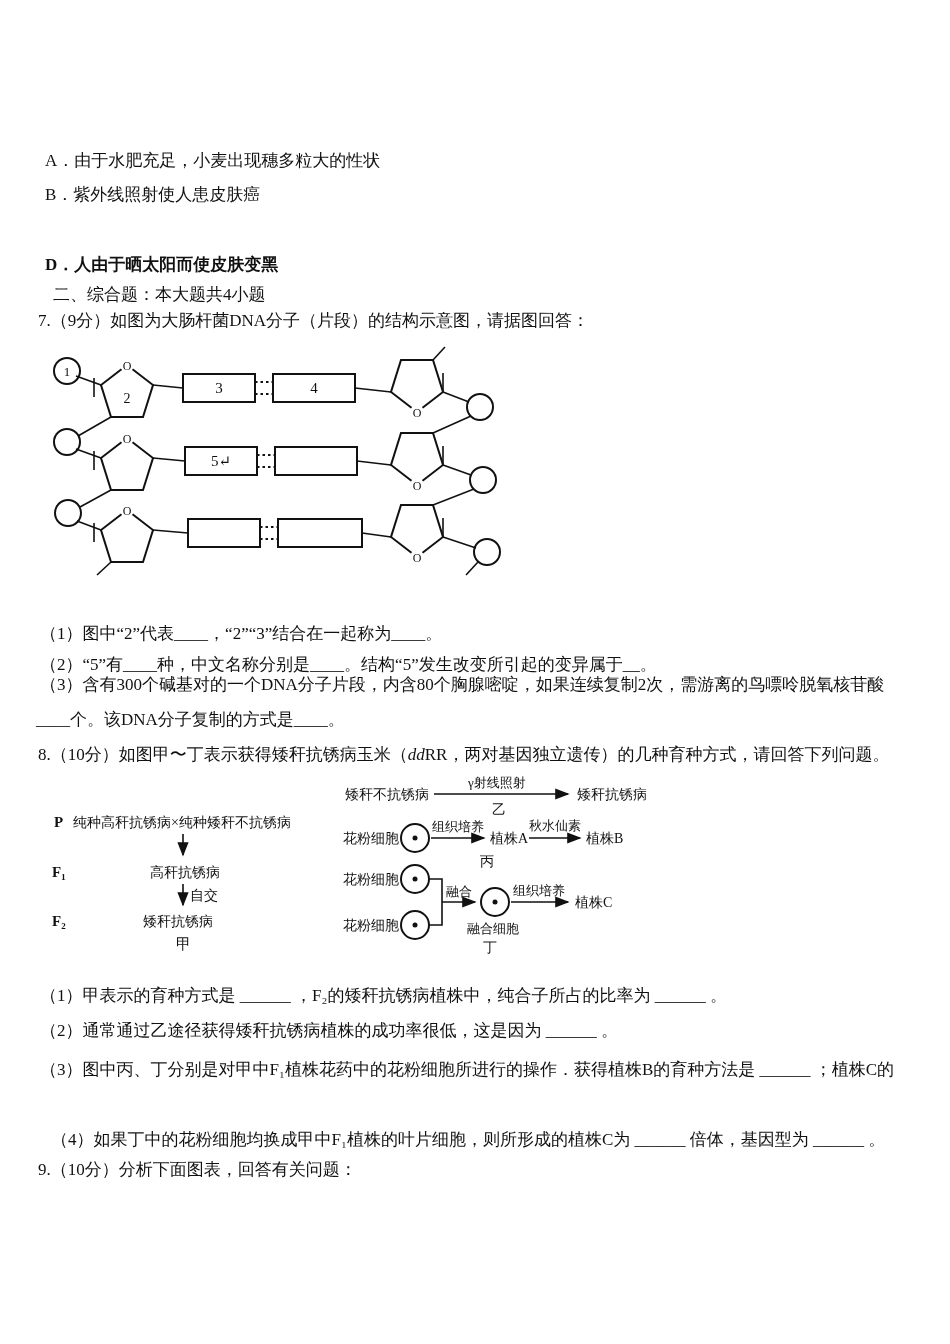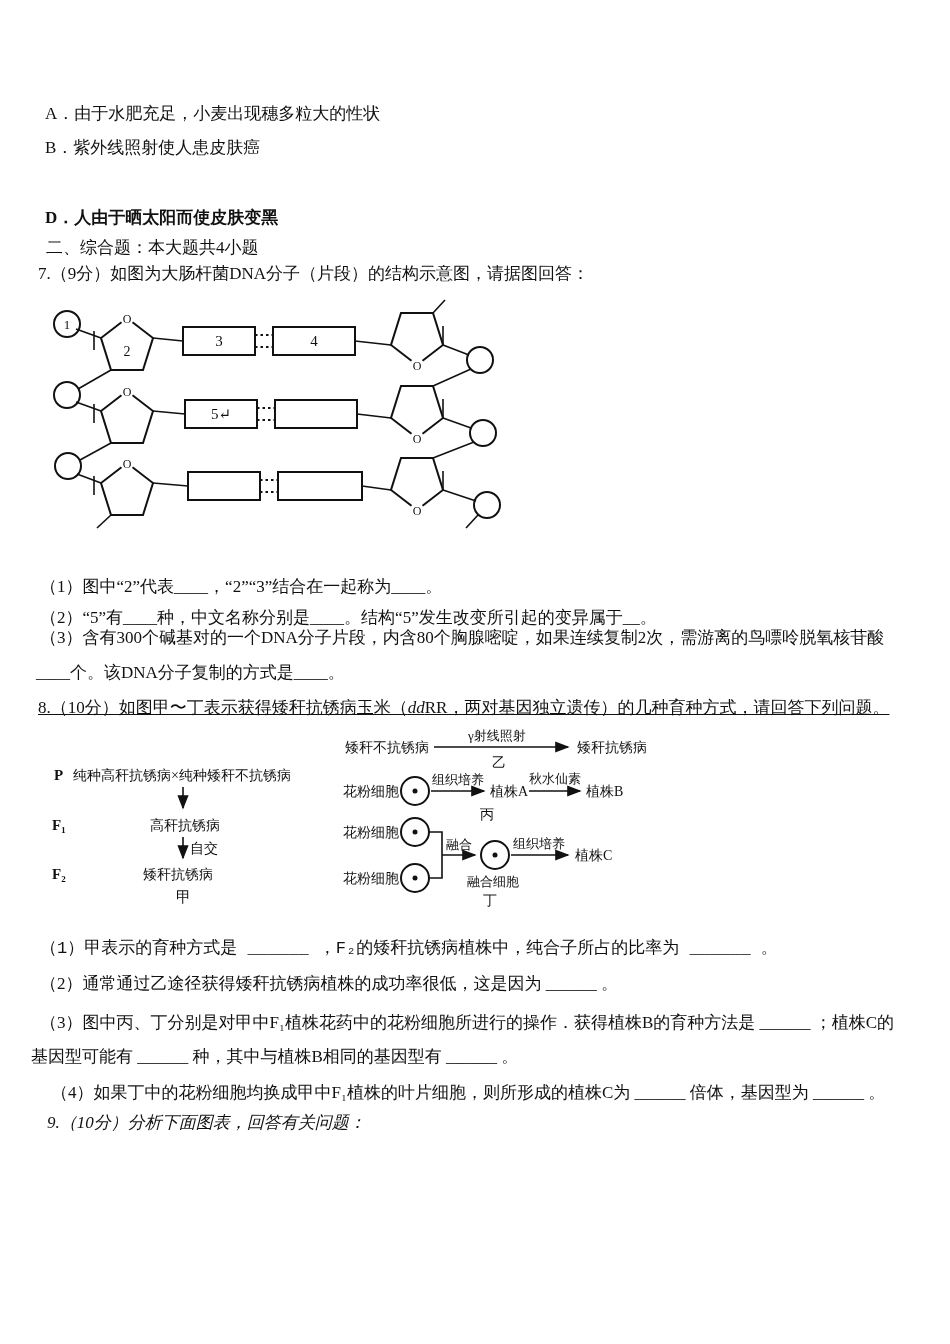--- a/index.html
+++ b/index.html
@@ -1,41 +1,41 @@
 <!DOCTYPE html>
 <html><head>
 <meta charset="utf-8">
 <style>
   html,body{margin:0;padding:0;}
   body{
     width:950px;height:1344px;background:#ffffff;position:relative;
     font-family:"Liberation Serif","DejaVu Serif",serif;color:#111;
     overflow:hidden;
   }
-  .page{position:absolute;inset:0;}
+  .page{position:absolute;inset:0;margin-top:47px;}
   .line{position:absolute;white-space:nowrap;font-size:17px;line-height:22px;color:#111;}
   .line .ital{font-style:italic;}
   .fig{position:absolute;}
   svg text{fill:#111;font-family:"Liberation Serif","DejaVu Serif",serif;}
   svg .ln{stroke:#111;stroke-width:1.6;fill:none;}
   svg .shape{stroke:#111;stroke-width:2;fill:none;}
   svg .hbond{stroke:#111;stroke-width:1.8;fill:none;stroke-dasharray:2.5,3;}
   svg .dot{fill:#111;stroke:none;}
   svg .whiteout{fill:#ffffff;stroke:none;}
 </style>
 </head>
 <body>
 
 <div class="page">
 
   <div class="line" style="left:45px;top:103px;"><span>A．</span><span>由于水肥充足，小麦出现穗多粒大的性状</span></div>
   <div class="line" style="left:45px;top:137px;"><span>B．</span><span>紫外线照射使人患皮肤癌</span></div>
   <div class="line" style="left:45px;top:207px;font-weight:bold;"><span>D．</span><span>人由于晒太阳而使皮肤变黑</span></div>
 
-  <div class="line" style="left:46px;top:237px;">二、综合题：本大题共4小题</div>
+  <div class="line" style="left:53px;top:237px;">二、综合题：本大题共4小题</div>
 
   <div class="line" style="left:38px;top:263px;">7.（9分）如图为大肠杆菌DNA分子（片段）的结构示意图，请据图回答：</div>
 
   <svg class="fig" style="left:42px;top:298px;" width="470" height="240" viewBox="0 0 470 240">
 
     <circle class="shape" cx="25" cy="26" r="13"></circle>
     <text x="25" y="31" font-size="13" text-anchor="middle">1</text>
     <line class="ln" x1="34" y1="31" x2="59" y2="40"></line>
     <line class="ln" x1="52" y1="33" x2="52" y2="52"></line>
     <path class="shape" d="M85,20 L111,40 L101,72 L69,72 L59,40 Z"></path>
@@ -103,21 +103,21 @@
     <circle class="shape" cx="445" cy="207" r="13"></circle>
     <line class="ln" x1="69" y1="217" x2="55" y2="230"></line>
     <line class="ln" x1="436" y1="217" x2="424" y2="230"></line>
   </svg>
 
   <div class="line" style="left:40px;top:576px;">（1）图中“2”代表____，“2”“3”结合在一起称为____。</div>
   <div class="line" style="left:40px;top:607px;">（2）“5”有____种，中文名称分别是____。结构“5”发生改变所引起的变异属于__。</div>
   <div class="line" style="left:40px;top:627px;">（3）含有300个碱基对的一个DNA分子片段，内含80个胸腺嘧啶，如果连续复制2次，需游离的鸟嘌呤脱氧核苷酸</div>
   <div class="line" style="left:36px;top:662px;">____个。该DNA分子复制的方式是____。</div>
 
-  <div class="line" style="left:38px;top:697px;text-decoration:underline;"><span>8.（10分）如图甲〜丁表示获得矮秆抗锈病玉米（</span><span class="ital">dd</span><span>RR，两对基因独立遗传）的几种育种方式，请回答下列问题。</span></div>
+  <div class="line" style="left:38px;top:697px;"><span>8.（10分）如图甲〜丁表示获得矮秆抗锈病玉米（</span><span class="ital">dd</span><span>RR，两对基因独立遗传）的几种育种方式，请回答下列问题。</span></div>
 
   <svg class="fig" style="left:40px;top:727px;" width="840" height="185" viewBox="0 0 840 185">
     <defs>
       <marker id="ah" markerWidth="9" markerHeight="8" refX="8" refY="3.5" orient="auto">
         <path d="M0,0 L9,3.5 L0,7 Z" fill="#111"></path>
       </marker>
     </defs>
 
     <text x="14" y="53" font-size="15" font-weight="bold">P</text>
     <text x="33" y="53" font-size="14">纯种高秆抗锈病×纯种矮秆不抗锈病</text>
@@ -158,21 +158,20 @@
     <text x="406" y="122" font-size="13">融合</text>
     <circle class="shape" cx="455" cy="128" r="14"></circle>
     <circle class="dot" cx="455" cy="128" r="2.5"></circle>
     <text x="427" y="159" font-size="13">融合细胞</text>
     <text x="443" y="178" font-size="14">丁</text>
     <line class="ln" x1="471" y1="128" x2="528" y2="128" marker-end="url(#ah)"></line>
     <text x="473" y="121" font-size="13">组织培养</text>
     <text x="535" y="133" font-size="14">植株C</text>
   </svg>
 
-  <div class="line" style="left:40px;top:938px;font-family:Liberation Mono, monospace;">（1）甲表示的育种方式是 ______ ，F₂的矮秆抗锈病植株中，纯合子所占的比率为 ______ 。</div>
+  <div class="line" style="left:40px;top:938px;">（1）甲表示的育种方式是 ______ ，F₂的矮秆抗锈病植株中，纯合子所占的比率为 ______ 。</div>
   <div class="line" style="left:40px;top:973px;">（2）通常通过乙途径获得矮秆抗锈病植株的成功率很低，这是因为 ______ 。</div>
   <div class="line" style="left:40px;top:1012px;">（3）图中丙、丁分别是对甲中F₁植株花药中的花粉细胞所进行的操作．获得植株B的育种方法是 ______ ；植株C的</div>
-  <div class="line" style="left:31px;top:1046px;">基因型可能有 ______ 种，其中与植株B相同的基因型有 ______ 。</div>
   <div class="line" style="left:51px;top:1082px;">（4）如果丁中的花粉细胞均换成甲中F₁植株的叶片细胞，则所形成的植株C为 ______ 倍体，基因型为 ______ 。</div>
 
-  <div class="line" style="left:47px;top:1112px;font-style:italic;">9.（10分）分析下面图表，回答有关问题：</div>
+  <div class="line" style="left:38px;top:1112px;">9.（10分）分析下面图表，回答有关问题：</div>
 
 </div>
 
 </body></html>

